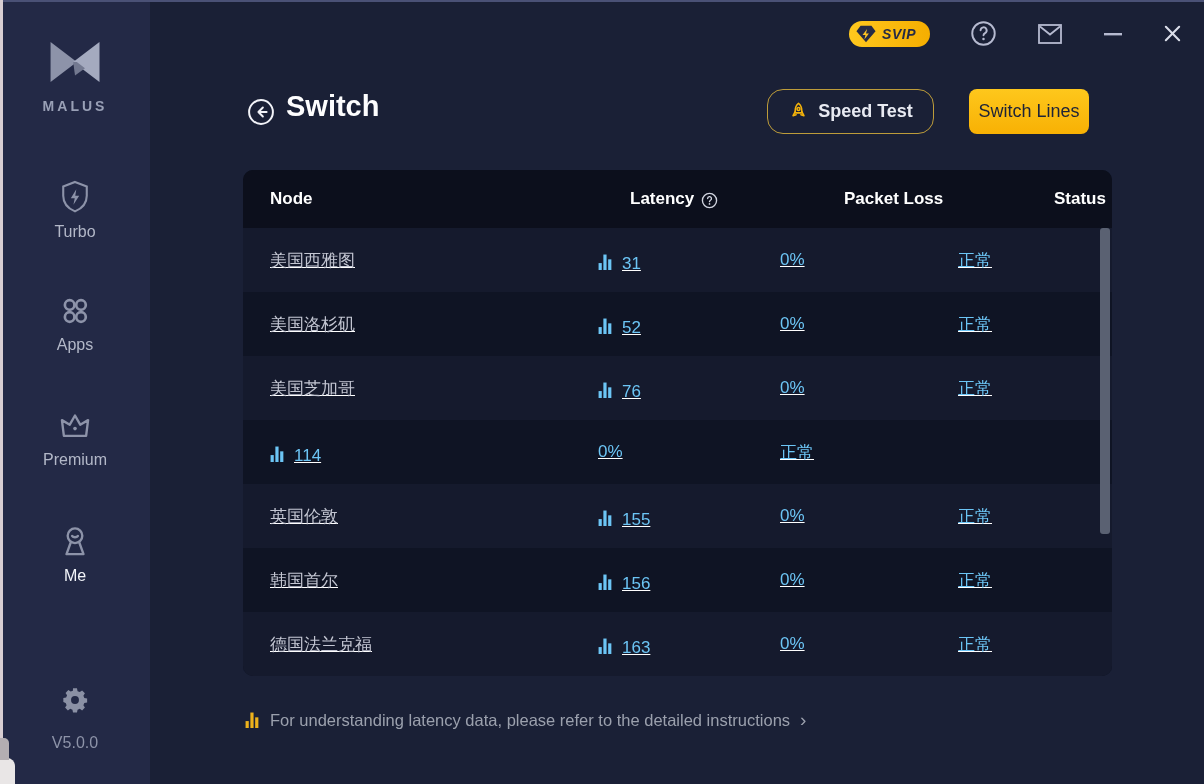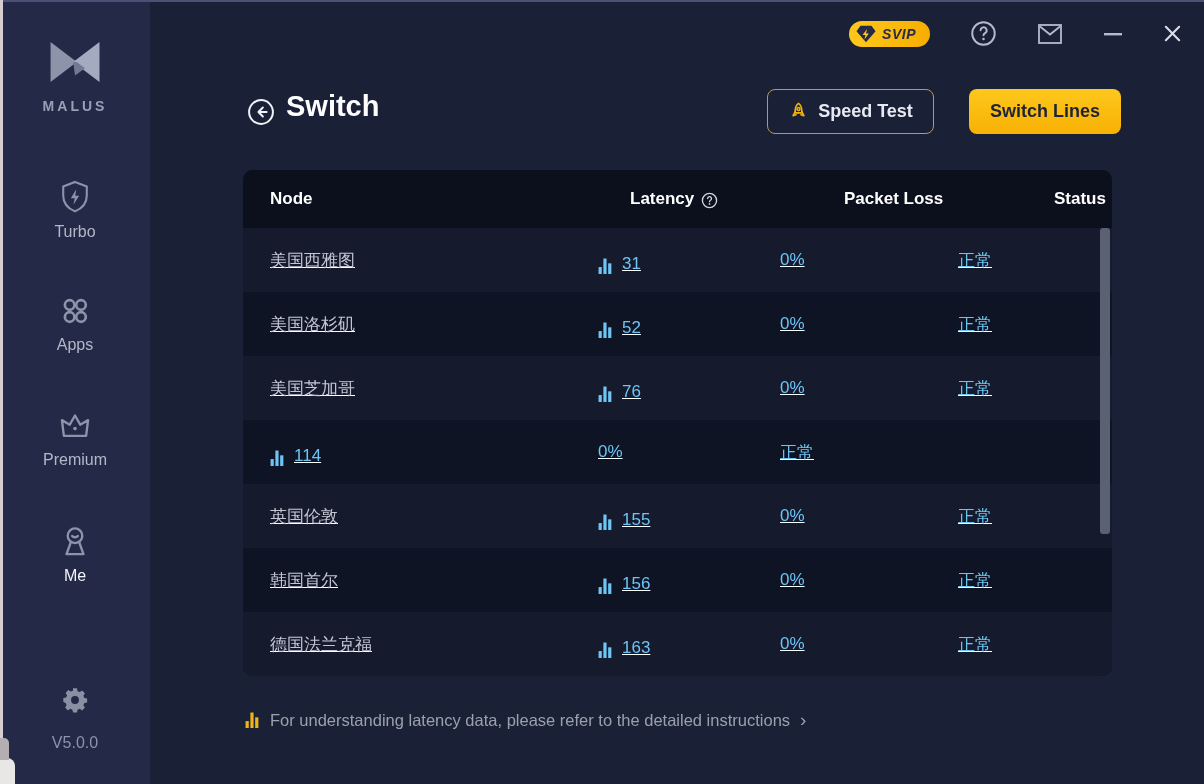--- a/index.html
+++ b/index.html
@@ -47,29 +47,29 @@
   }
   .svip-text { font-size:14px; font-weight:bold; font-style:italic; color:#262b45; letter-spacing:.5px; }
   .tb-icon { display:flex; align-items:center; justify-content:center; cursor:pointer; }
 
   
   .page-header { position:absolute; left:150px; top:84px; right:0; height:60px;padding-left:36px; }
   .back-btn { position:absolute; left:97px; top:14px; cursor:pointer; }
   .page-title { position:absolute; left:136px; top:6px; font-size:29px; font-weight:600; color:#fdfdfe; }
   .speed-test-btn {
     position:absolute; left:617px; top:5px; width:167px; height:45px;
-    border:1px solid #bd9c3a; border-radius:8px; background:transparent;
+    border:1px solid #bd9c3a; border-radius:16px; background:transparent;
     display:flex; align-items:center; justify-content:center; gap:9px;
     font-size:18px; font-weight:600; color:#e8eaf2; cursor:pointer;
   }
   .switch-lines-btn {
-    position:absolute; left:819px; top:5px; width:152px; height:45px;
+    position:absolute; left:819px; top:5px; width:120px; height:45px;
     border:none; border-radius:8px;
     background:linear-gradient(180deg,#fec71c,#f8b104);
-    font-size:18px; font-weight:700; color:#1d2338; cursor:pointer;
+    font-size:18px; font-weight:400; color:#1d2338; cursor:pointer;
   }
 
   
   .node-table {
     position:absolute; left:243px; top:170px; width:869px; height:506px;
     border-radius:10px; overflow:hidden; background:#0f1424;
   }
   .t-head {
     height:58px; background:#0c0f1c;
     display:grid; grid-template-columns:328px 182px 178px 1fr;
@@ -79,21 +79,21 @@
   .t-head .latency-h { display:flex; align-items:flex-end; gap:7px; }
   .t-body .trow {
     height:64px;
     display:grid; grid-template-columns:328px 182px 178px 1fr;
     align-items:center; padding-left:27px;
     font-size:17px; cursor:pointer;text-decoration:underline;
   }
   .t-body .trow:nth-child(odd)  { background:#151a2d; }
   .t-body .trow:nth-child(even) { background:#0f1424; }
   .cell-node { color:#c3c6d2; }
-  .cell-latency { display:flex; align-items:flex-end; gap:9px; color:#6cc5f5;margin-top:8px; }
+  .cell-latency { display:flex; align-items:flex-start; gap:9px; color:#6cc5f5;margin-top:8px; }
   .cell-loss, .cell-status { color:#6cc5f5; }
   .scroll-thumb {
     position:absolute; right:2px; top:58px; width:10px; height:306px;
     background:#5a6172; border-radius:3px; cursor:pointer;
   }
 
   
   .footer-note {
     position:absolute; left:245px; top:709px; display:flex; align-items:center; gap:10px;
     font-size:16.5px; color:#9ba0ad; cursor:pointer;

